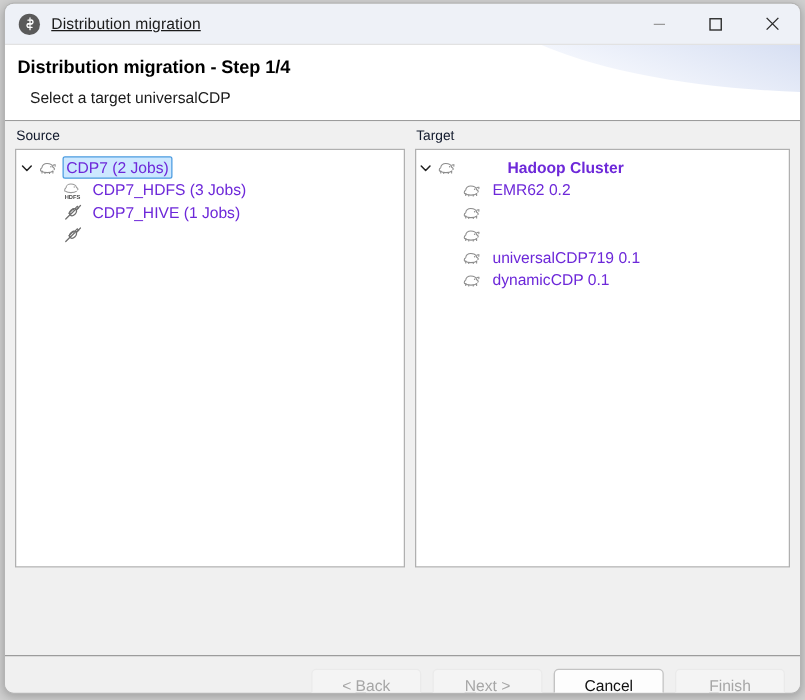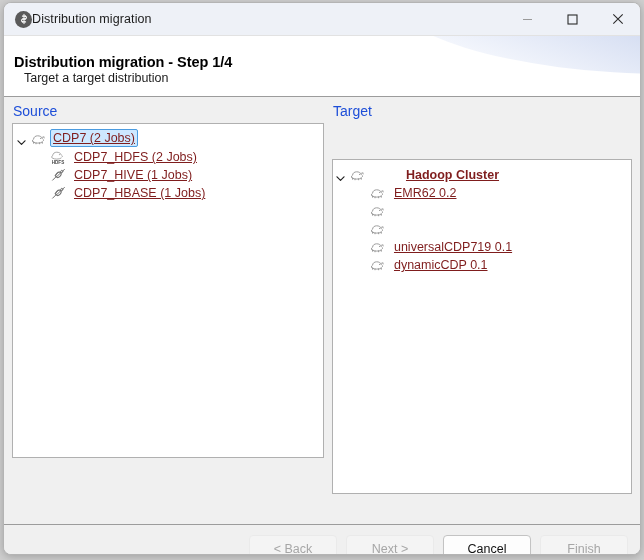--- a/index.html
+++ b/index.html
@@ -45,24 +45,26 @@
     margin-left: 11px;
     border-radius: 50%;
     background: #5a5a5a;
     display: flex;
     align-items: center;
     justify-content: center;
     flex: 0 0 auto;
   }
   #app-icon svg { display: block; }
   #title-text {
+    margin-left: 9px;
     font-size: 12.5px;
     color: #1b1b1b;
     letter-spacing: 0.1px;
     white-space: nowrap;
+    text-decoration: underline;
   }
   #win-controls {
     margin-left: auto;
     display: flex;
     height: 32px;
   }
   .winbtn {
     width: 45px;
     height: 32px;
     display: flex;
@@ -85,21 +87,21 @@
     top: -52px;
     width: 290px;
     height: 90px;
     border-radius: 0 0 0 100%;
     background: linear-gradient(200deg, #b9c5e8 0%, #d8e0f3 38%, #f2f5fc 72%, #ffffff 100%);
     opacity: 0.92;
   }
   #header-title {
     position: absolute;
     left: 10px;
-    top: 18px;
+    top: 10px;
     font-size: 14.5px;
     font-weight: bold;
     color: #000000;
     letter-spacing: -0.05px;
   }
   #header-subtitle {
     position: absolute;
     left: 20px;
     top: 35px;
     font-size: 12.5px;
@@ -115,45 +117,44 @@
   #panes {
     position: absolute;
     left: 8px;
     top: 6px;
     right: 8px;
     display: flex;
   }
   .pane { display: flex; flex-direction: column; }
   .pane.source { width: 313px; }
   .pane-gap { width: 8px; }
-  .pane.target { width: 301px; gap: 36px; }
+  .pane.target { width: 301px; }
 
   .pane-label {
-    font-size: 14px;
-    color: #1d4ed8;
+    font-size: 11px;
+    color: #0f172a;
     margin-bottom: 4px;
     padding-left: 1px;
   }
   .tree {
     height: 335px;
     background: #ffffff;
     border: 1px solid #b0b0b0;
     box-sizing: border-box;
     padding: 5px 0 0 0;
     overflow: hidden;
   }
 
   .tree-row {
     display: flex;
-    align-items: flex-end;
+    align-items: center;
     height: 18px;
     font-size: 12.5px;
-    color: #7f1d1d;
+    color: #6d28d9;
     white-space: nowrap;
-    text-decoration: underline;
   }
   .tree-row .twisty {
     width: 16px;
     display: flex;
     align-items: center;
     justify-content: center;
     flex: 0 0 auto;
   }
   .tree-row .twisty-spacer { width: 16px; flex: 0 0 auto; }
   .tree-row .indent { width: 20px; flex: 0 0 auto; }
@@ -245,21 +246,21 @@
         <svg width="12" height="12" viewBox="0 0 12 12">
             <path d="M1.3 1.3l9.4 9.4M10.7 1.3l-9.4 9.4" stroke="#2b2b2b" stroke-width="1.1"></path>
           </svg>
       </span>
     </div>
   </div>
 
   <div id="header">
     <div id="header-deco"></div>
     <div id="header-title">Distribution migration - Step 1/4</div>
-    <div id="header-subtitle">Target a target distribution</div>
+    <div id="header-subtitle">Select a target universalCDP</div>
   </div>
 
   <div id="content">
     <div id="panes">
 
       <div class="pane source">
         <div class="pane-label">Source</div>
         <div class="tree" id="source-tree">
             <div class="tree-row">
               <span class="twisty">
@@ -288,21 +289,21 @@
                 <svg width="16" height="15" viewBox="0 0 16 15">
       <g fill="none" stroke="#9a9a9a" stroke-width="0.85" stroke-linejoin="round">
         <path d="M2.8 5.4c0-1.9 1.8-3.2 3.9-3.2 2.2 0 4 1 4.4 2.5.2.8 1 .7 1.2 1.3.2.5-.1.9-.5 1.1"></path>
         <path d="M2.8 5.4c-.7.3-1.1 1-1.1 1.7 0 .5.3.9.7 1"></path>
         <path d="M2.3 8c1.3.8 2.9 1.1 4.5 1.1 1.8 0 3.4-.4 4.6-1.2"></path>
       </g>
       <circle cx="9.4" cy="4.6" r="0.55" fill="#9a9a9a"></circle>
       <text x="8" y="14" font-family="Liberation Sans, sans-serif" font-size="4.6" font-weight="bold" fill="#4a4a4a" text-anchor="middle">HDFS</text>
     </svg>
               </span>
-              <span class="tree-label">CDP7_HDFS (2 Jobs)</span>
+              <span class="tree-label">CDP7_HDFS (3 Jobs)</span>
             </div>
             <div class="tree-row">
               <span class="indent"></span>
               <span class="twisty-spacer"></span>
               <span class="tree-icon">
                 <svg width="15" height="14" viewBox="0 0 15 14">
       <g stroke="#6f6f6f" stroke-width="1" fill="none" stroke-linecap="round">
         <path d="M1.6 12.2l3.2-3.2M13.4 1.4l-3.1 3.1"></path>
         <path d="M5.3 8.6l-1.1-1.1 3.3-3.3 1.1 1.1z"></path>
         <path d="M9.7 4.2l-1.1-1.1 1.6-1.6 1.1 1.1z" transform="translate(0.6,0.6)"></path>
@@ -318,21 +319,20 @@
               <span class="tree-icon">
                 <svg width="15" height="14" viewBox="0 0 15 14">
       <g stroke="#6f6f6f" stroke-width="1" fill="none" stroke-linecap="round">
         <path d="M1.6 12.2l3.2-3.2M13.4 1.4l-3.1 3.1"></path>
         <path d="M5.3 8.6l-1.1-1.1 3.3-3.3 1.1 1.1z"></path>
         <path d="M9.7 4.2l-1.1-1.1 1.6-1.6 1.1 1.1z" transform="translate(0.6,0.6)"></path>
         <ellipse cx="7.4" cy="6.8" rx="3.1" ry="2.2" transform="rotate(-45 7.4 6.8)"></ellipse>
       </g>
     </svg>
               </span>
-              <span class="tree-label">CDP7_HBASE (1 Jobs)</span>
             </div>
           </div>
       </div>
 
       <div class="pane-gap"></div>
 
       <div class="pane target">
         <div class="pane-label">Target</div>
         <div class="tree" id="target-tree">
             <div class="tree-row">

